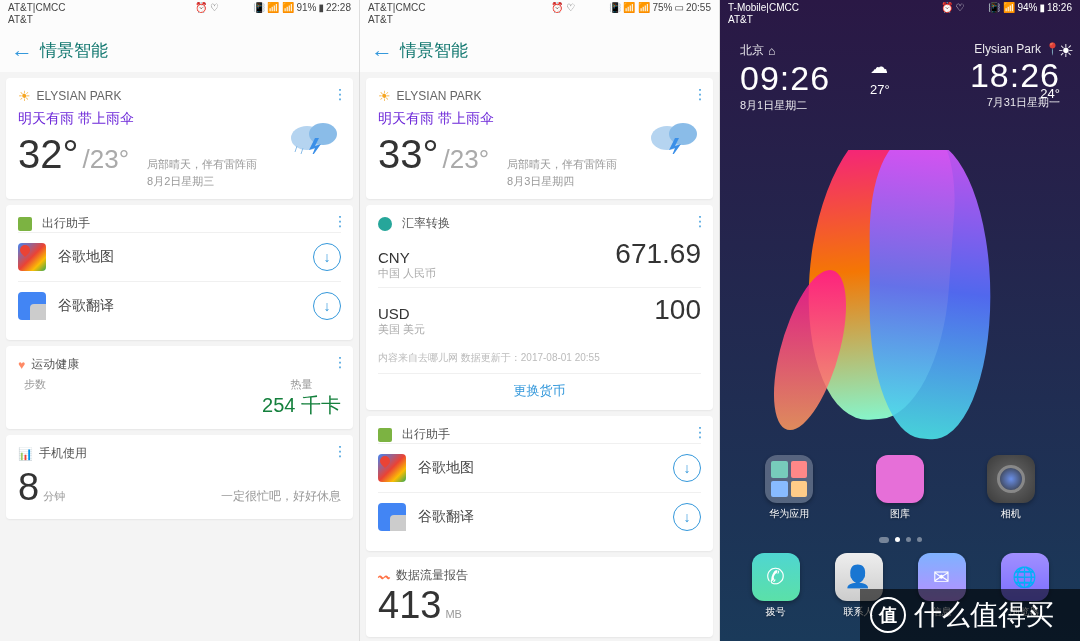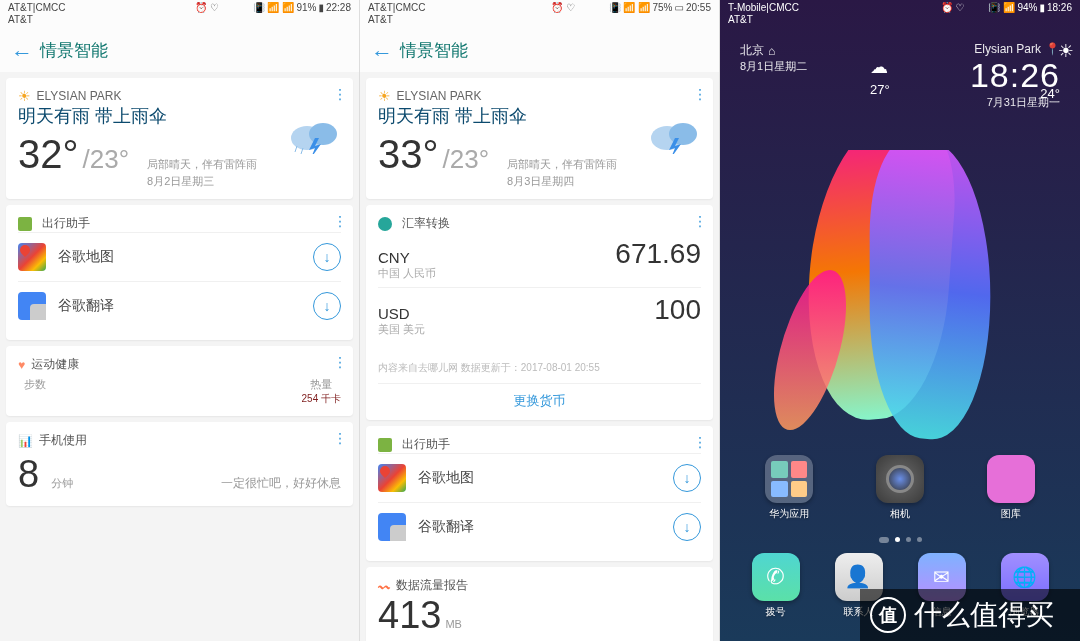--- a/index.html
+++ b/index.html
@@ -16,21 +16,21 @@
   .header { display: flex; align-items: center; height: 44px; background: #fcfcfc; padding: 0 4px; }
   .back-icon { width: 36px; height: 36px; display: flex; align-items: center; justify-content: center; color: #3498db; font-size: 22px; }
   .page-title { font-size: 17px; color: #0f766e; font-weight: 400; }
 
   .content { padding: 6px; display: flex; flex-direction: column; gap: 6px; overflow: hidden; }
   .card { background: #fff; border-radius: 4px; box-shadow: 0 1px 2px rgba(0,0,0,0.06); padding: 10px 12px; position: relative; }
   .card-header { display: flex; align-items: center; gap: 6px; font-size: 12px; color: #666; }
   .card-menu { position: absolute; right: 8px; top: 8px; color: #3498db; font-size: 14px; letter-spacing: -2px; }
 
   .weather-icon { color: #f5a623; font-size: 14px; }
-  .weather-forecast { font-size: 18px; color: #0c4a6e; }
+  .weather-forecast { font-size: 14px; color: #6d28d9; margin-top: 6px; }
   .weather-temp-row { display: flex; align-items: baseline; margin-top: 4px; }
   .weather-high { font-size: 40px; font-weight: 300; color: #333; }
   .weather-low { font-size: 26px; font-weight: 300; color: #aaa; margin-left: 4px; }
   .weather-desc { margin-left: 18px; font-size: 11px; color: #999; line-height: 1.5; }
   .weather-cloud { position: absolute; right: 16px; top: 40px; width: 48px; height: 32px; }
 
   .travel-title, .health-title, .phone-use-title, .data-title, .currency-title { font-size: 12px; color: #555; }
   .mini-icon { display: inline-block; width: 14px; height: 14px; border-radius: 2px; margin-right: 4px; vertical-align: middle; }
   .mini-icon.green { background: #7cb342; }
   .mini-icon.cur { background: #26a69a; border-radius: 50%; }
@@ -43,27 +43,27 @@
   .app-icon.gtranslate { background: #4285f4; position: relative; }
   .app-icon.gtranslate::after { content:''; position:absolute; bottom:0; right:0; width:16px; height:16px; background:#ccc; border-top-left-radius:4px; }
   .app-label { flex: 1; font-size: 14px; color: #444; }
   .dl-btn { width: 28px; height: 28px; border: 1.5px solid #3498db; border-radius: 50%; display: flex; align-items: center; justify-content: center; color: #3498db; font-size: 14px; }
 
   .big-number { font-size: 38px; font-weight: 300; color: #333; }
   .sub-label { font-size: 11px; color: #999; }
   .health-row, .usage-row { display: flex; align-items: baseline; margin-top: 4px; }
   .health-cal, .usage-note { margin-left: auto; font-size: 12px; color: #999; text-align: center; }
   .health-cal .cal-label { font-size: 11px; }
-  .health-cal .cal-val { font-size: 10px; color: #7f1d1d; }
+  .health-cal .cal-val { font-size: 20px; color: #15803d; }
 
   .currency-row { display: flex; align-items: baseline; justify-content: space-between; padding: 6px 0; }
   .currency-code { font-size: 15px; color: #333; }
   .currency-sub { font-size: 11px; color: #aaa; }
   .currency-val { font-size: 28px; font-weight: 300; color: #333; }
-  .currency-note { font-size: 10px; color: #bbb; margin-top: 18px; }
+  .currency-note { font-size: 10px; color: #bbb; margin-top: 8px; }
   .change-currency { text-align: center; color: #3498db; font-size: 13px; padding-top: 8px; border-top: 1px solid #f0f0f0; margin-top: 8px; }
 
   
   .home { position: relative; width: 100%; height: 100%; background: linear-gradient(180deg, #2a1845 0%, #1a3a5a 100%); }
   .home-status { height: 28px; display: flex; justify-content: space-between; align-items: flex-start; padding: 2px 8px; font-size: 10px; color: #fff; }
   .home-clocks { display: flex; justify-content: space-between; padding: 14px 20px 6px; color: #fff; }
   .clock-col { text-align: left; }
   .clock-col.right { text-align: right; }
   .city { font-size: 12px; opacity: .9; display: flex; gap: 4px; align-items: center; }
   .city.right { justify-content: flex-end; }
@@ -195,21 +195,21 @@
       </div>
 
       <div class="card">
         <div class="card-menu">⋮</div>
         <div class="card-header">
             <span style="color:#ff7043">📊</span>
             <span class="phone-use-title">手机使用</span>
           </div>
         <div class="usage-row">
           <span class="big-number">8</span>
-          <span class="sub-label" style="margin-left:12px">分钟</span>
+          <span class="sub-label" style="margin-left:4px">分钟</span>
           <div class="usage-note">一定很忙吧，好好休息</div>
         </div>
       </div>
     </div>
   </div>
 
   <div class="phone">
     <div class="status-bar">
       <div class="status-left">
         <div>AT&amp;T|CMCC</div>
@@ -329,20 +329,21 @@
           <span>18:26</span>
         </div>
       </div>
 
       <div class="home-clocks">
         <div class="clock-col">
           <div class="city">
               <span>北京</span>
               <span>⌂</span>
             </div>
+          <div class="clock-time">09:26</div>
           <div class="clock-date">8月1日星期二</div>
         </div>
         <div class="weather-mini left" style="color:#fff"><span>☁</span><br><span style="font-size:13px">27°</span></div>
         <div class="clock-col right">
           <div class="city right">
               <span>Elysian Park</span>
               <span>📍</span>
             </div>
           <div class="clock-time">18:26</div>
           <div class="clock-date">7月31日星期一</div>
@@ -363,26 +364,26 @@
         <div class="app-slot">
             <div class="app-ico ico-folder">
               <div style="background:#7cb"></div>
               <div style="background:#f88"></div>
               <div style="background:#8bf"></div>
               <div style="background:#fc8"></div>
             </div>
             <div class="app-lbl">华为应用</div>
           </div>
         <div class="app-slot">
+            <div class="app-ico ico-gallery"></div>
+            <div class="app-lbl">图库</div>
+          </div>
+        <div class="app-slot">
             <div class="app-ico ico-camera"></div>
             <div class="app-lbl">相机</div>
-          </div>
-        <div class="app-slot">
-            <div class="app-ico ico-gallery"></div>
-            <div class="app-lbl">图库</div>
           </div>
       </div>
 
       <div class="indicator">
         <div class="home-dot"></div>
           <div class="dot active"></div>
           <div class="dot"></div>
           <div class="dot"></div>
       </div>
 

